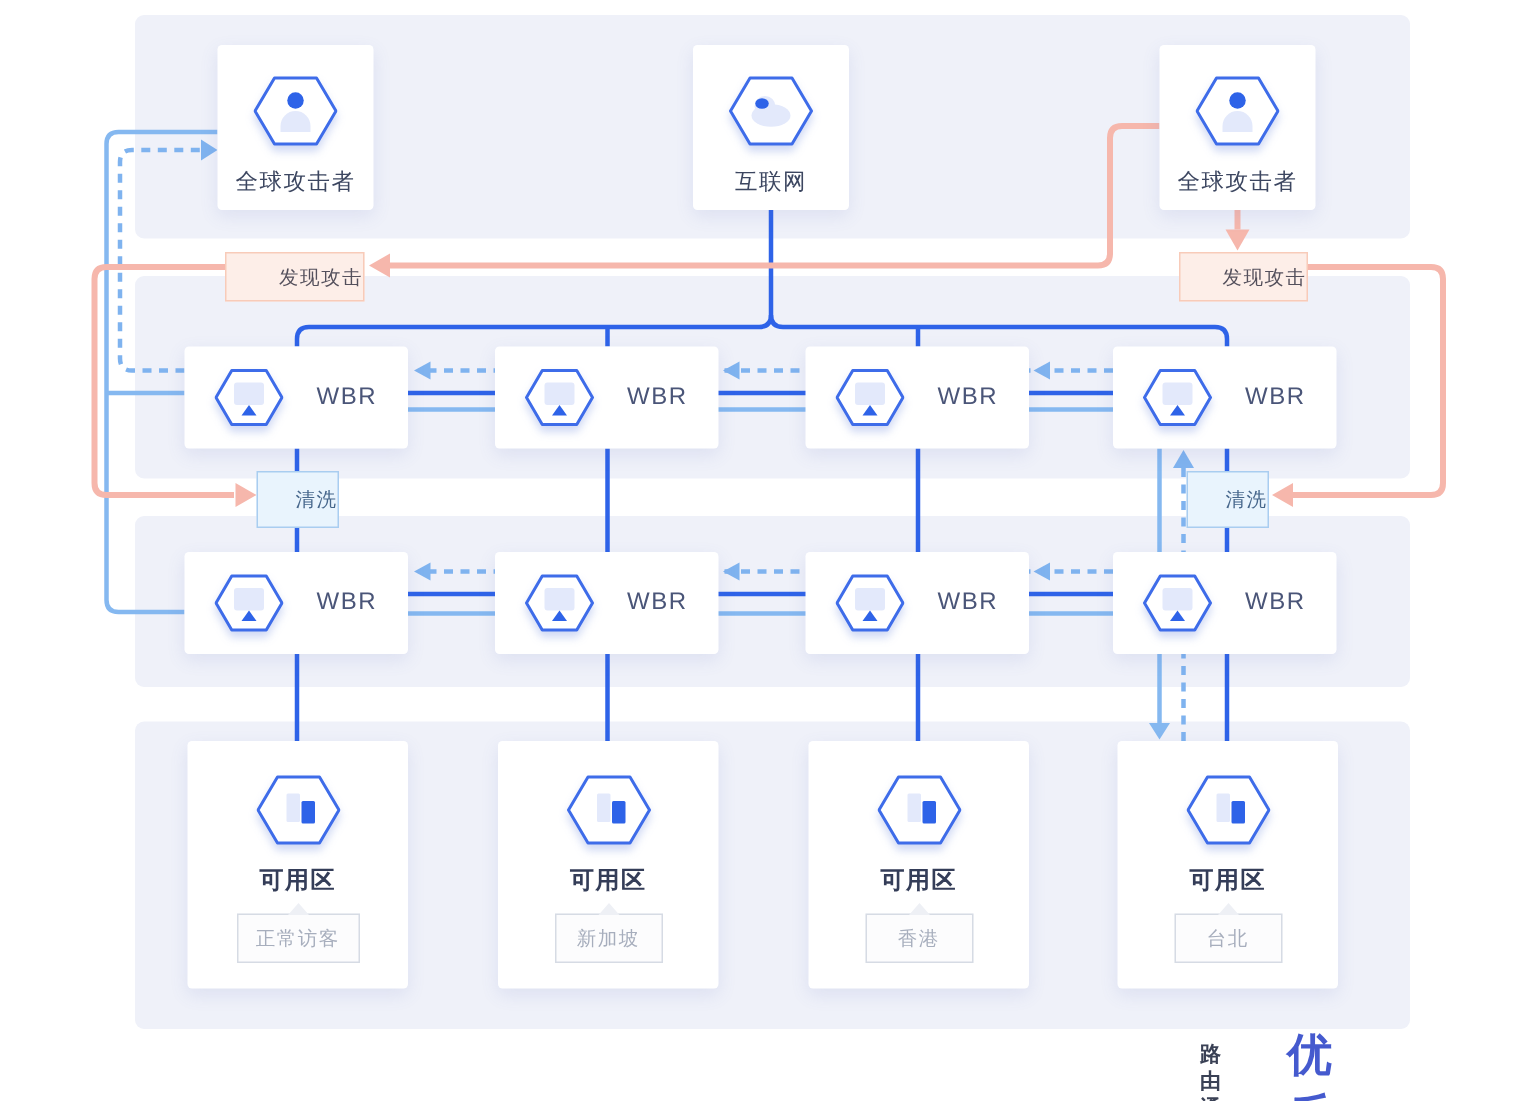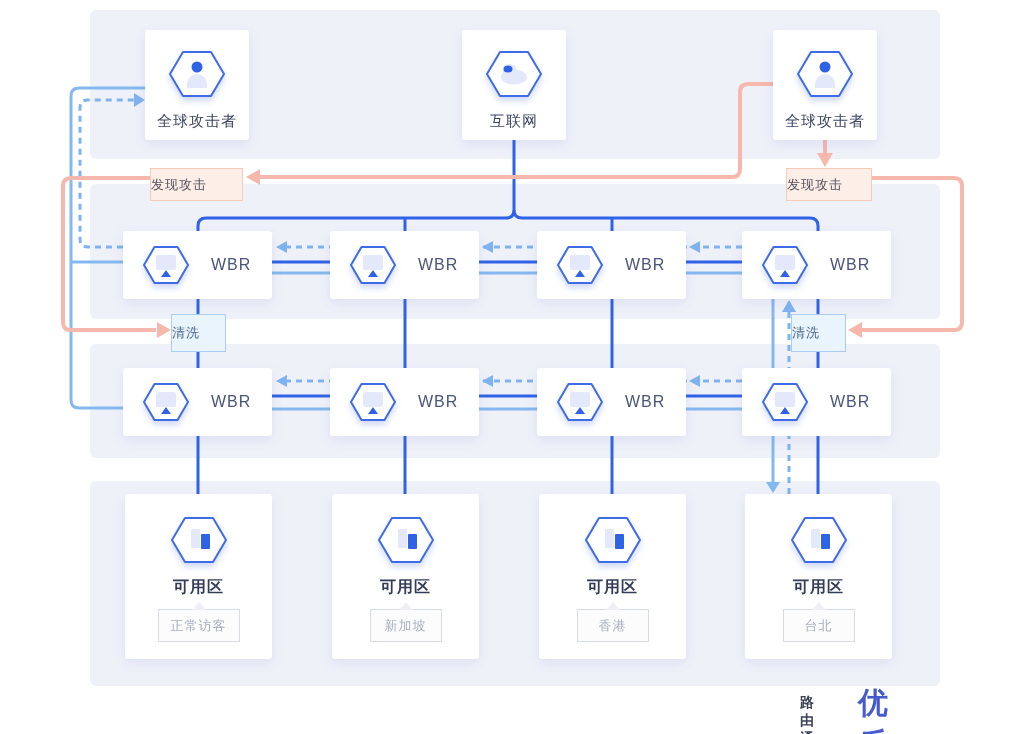--- a/index.html
+++ b/index.html
@@ -19,21 +19,21 @@
   .wbrcard{width:149px;height:68px;flex-direction:row;justify-content:flex-start;padding-left:20px;box-sizing:border-box;}
   .wbrcard .hex{filter:drop-shadow(0 4px 3px rgba(100,130,220,0.30));}
   .wbrcard .lbl{margin-left:22px;font-size:16px;color:#4a5578;letter-spacing:1px;}
   .zonecard{width:147px;height:165px;top:494px;}
   .zonecard .hex{margin-top:22px;filter:drop-shadow(0 4px 3px rgba(100,130,220,0.30));}
   .zonecard .lbl{margin-top:13px;font-size:16px;font-weight:bold;color:#343d58;letter-spacing:1px;}
   .chip{position:relative;margin-top:11px;min-width:46px;padding:0 12px;height:31px;line-height:31px;
         border:1px solid #d6dbe4;background:#fcfcfd;color:#a7aebd;font-size:13px;text-align:center;letter-spacing:1px;}
   .chip .caret{position:absolute;top:-8px;left:50%;margin-left:-7px;width:0;height:0;
         border-left:7px solid transparent;border-right:7px solid transparent;border-bottom:8px solid #eef0f5;}
-  .badge{position:absolute;z-index:4;display:flex;align-items:center;justify-content:flex-start;
+  .badge{position:absolute;z-index:4;display:flex;align-items:center;justify-content:flex-end;
          font-size:13px;letter-spacing:1px;box-sizing:border-box;}
   .badge-attack{background:#fdeee8;border:1px solid #f8cbb9;color:#54505c;width:93px;height:33px;top:168px;}
   .badge-clean{background:#e9f4fd;border:1px solid #a9cdf0;color:#47678c;width:55px;height:38px;top:314px;}
   #watermark{position:absolute;z-index:6;}
   #wm-small{position:absolute;left:800px;top:694px;font-size:14px;font-weight:bold;color:#3a4155;letter-spacing:1px;}
   #wm-big{position:absolute;left:858px;top:683px;font-size:30px;font-weight:bold;color:#3c52cc;letter-spacing:1px;opacity:0.95;}
 </style>
 </head>
 <body>
 

